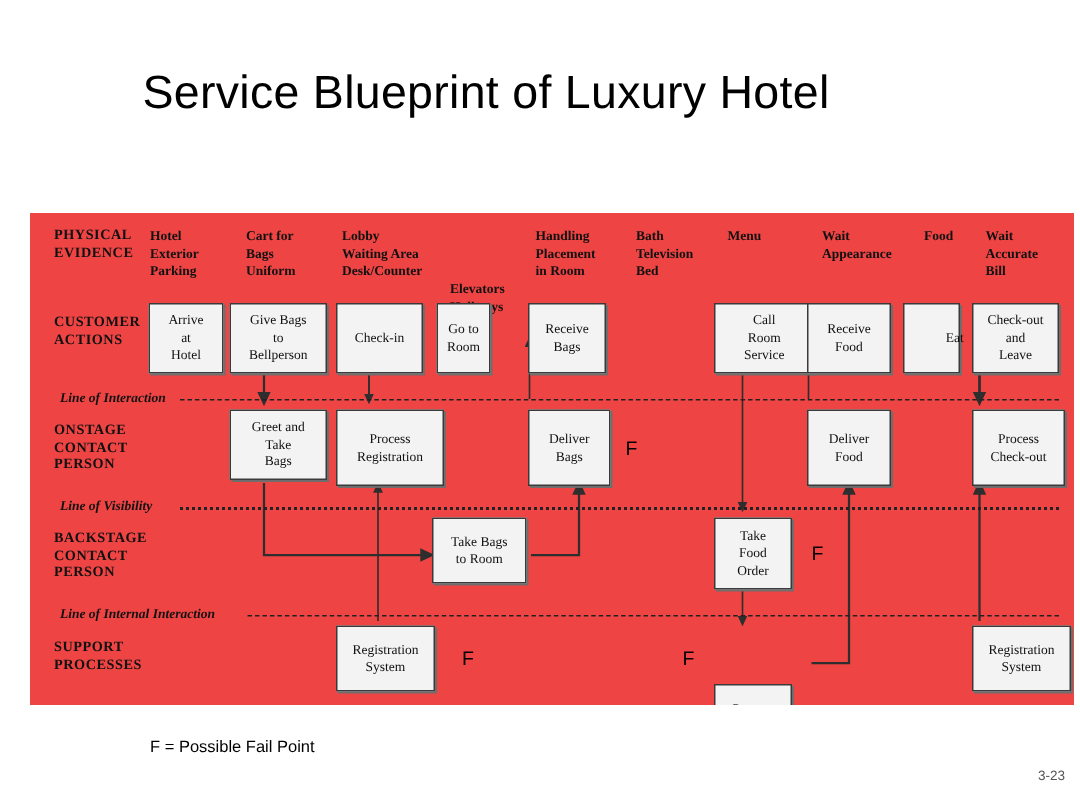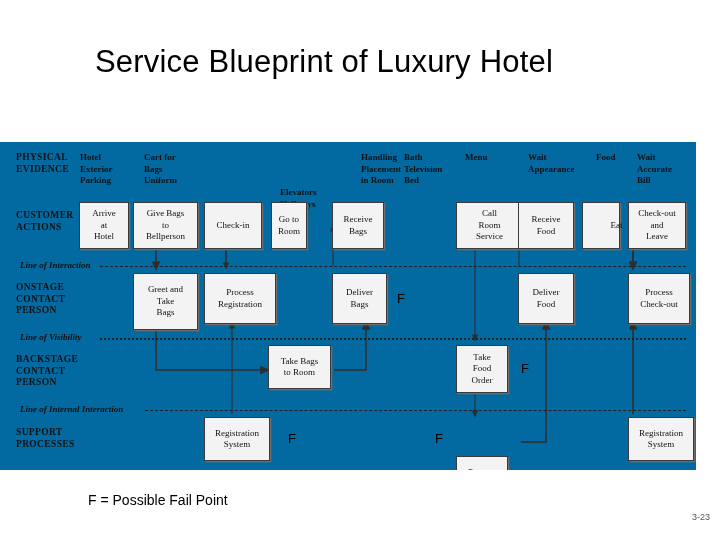--- a/index.html
+++ b/index.html
@@ -20,23 +20,23 @@
     font-size:31px;
     font-weight:400;
     color:#000;
     letter-spacing:.2px;
     white-space:nowrap;
   }
 
   
   #blueprint{
     position:absolute;
-    left:0;top:142px;
+    left:20px;top:142px;
     width:696px;height:328px;
-    background:#0369a1;
+    background:#ef4444;
     overflow:hidden;
   }
 
   .row-label{
     position:absolute;
     font-family:"Liberation Serif",serif;
     font-size:9.5px;
     font-weight:700;
     color:#111;
     letter-spacing:.35px;
@@ -97,23 +97,23 @@
     font-size:13px;
     color:#000;
     line-height:13px;
   }
 
   #connectors{position:absolute;left:0;top:0;width:696px;height:328px;}
 
   
   #legend{
     position:absolute;
-    left:88px;top:492px;
-    font-family:"Liberation Sans",sans-serif;
-    font-size:14px;
+    left:100px;top:492px;
+    font-family:"Liberation Sans",sans-serif;
+    font-size:11px;
     color:#000;
     white-space:nowrap;
   }
   #page-number{
     position:absolute;
     right:10px;top:512px;
     font-family:"Liberation Sans",sans-serif;
     font-size:9px;
     color:#555;
   }
@@ -182,24 +182,27 @@
 
   <div class="line-label" style="left:20px;top:262px;">Line of Internal Interaction</div>
   <div class="sep dashed" style="left:145px;top:268px;width:541px;"></div>
 
   <div class="pe-label" style="left:80px;top:10px;width:60px;">Hotel
 Exterior
 Parking</div>
   <div class="pe-label" style="left:144px;top:10px;width:62px;">Cart for
 Bags
 Uniform</div>
+  <div class="pe-label" style="left:208px;top:10px;width:74px;">Lobby
+Waiting Area
+Desk/Counter</div>
   <div class="pe-label" style="left:280px;top:10px;width:62px;margin-top:35px;">Elevators
 Hallways
 Room</div>
-  <div class="pe-label" style="left:337px;top:10px;width:70px;margin-left:24px;">Handling
+  <div class="pe-label" style="left:337px;top:10px;width:70px;">Handling
 Placement
 in Room</div>
   <div class="pe-label" style="left:404px;top:10px;width:64px;">Bath
 Television
 Bed</div>
   <div class="pe-label" style="left:465px;top:10px;width:52px;">Menu</div>
   <div class="pe-label" style="left:528px;top:10px;width:68px;">Wait
 Appearance</div>
   <div class="pe-label" style="left:596px;top:10px;width:44px;">Food</div>
   <div class="pe-label" style="left:637px;top:10px;width:56px;">Wait
@@ -220,21 +223,21 @@
   <div class="node" style="left:456px;top:60px;width:67px;height:47px;">Call
 Room
 Service</div>
   <div class="node" style="left:518px;top:60px;width:56px;height:47px;">Receive
 Food</div>
   <div class="node" style="left:582px;top:60px;width:38px;height:47px;padding-left:32px;">Eat</div>
   <div class="node" style="left:628px;top:60px;width:58px;height:47px;">Check-out
 and
 Leave</div>
 
-  <div class="node" style="left:133px;top:131px;width:65px;height:57px;">Greet and
+  <div class="node" style="left:133px;top:131px;width:65px;height:47px;">Greet and
 Take
 Bags</div>
   <div class="node" style="left:204px;top:131px;width:72px;height:51px;">Process
 Registration</div>
   <div class="node" style="left:332px;top:131px;width:55px;height:51px;">Deliver
 Bags</div>
   <div class="node" style="left:518px;top:131px;width:56px;height:51px;">Deliver
 Food</div>
   <div class="node" style="left:628px;top:131px;width:62px;height:51px;">Process
 Check-out</div>

